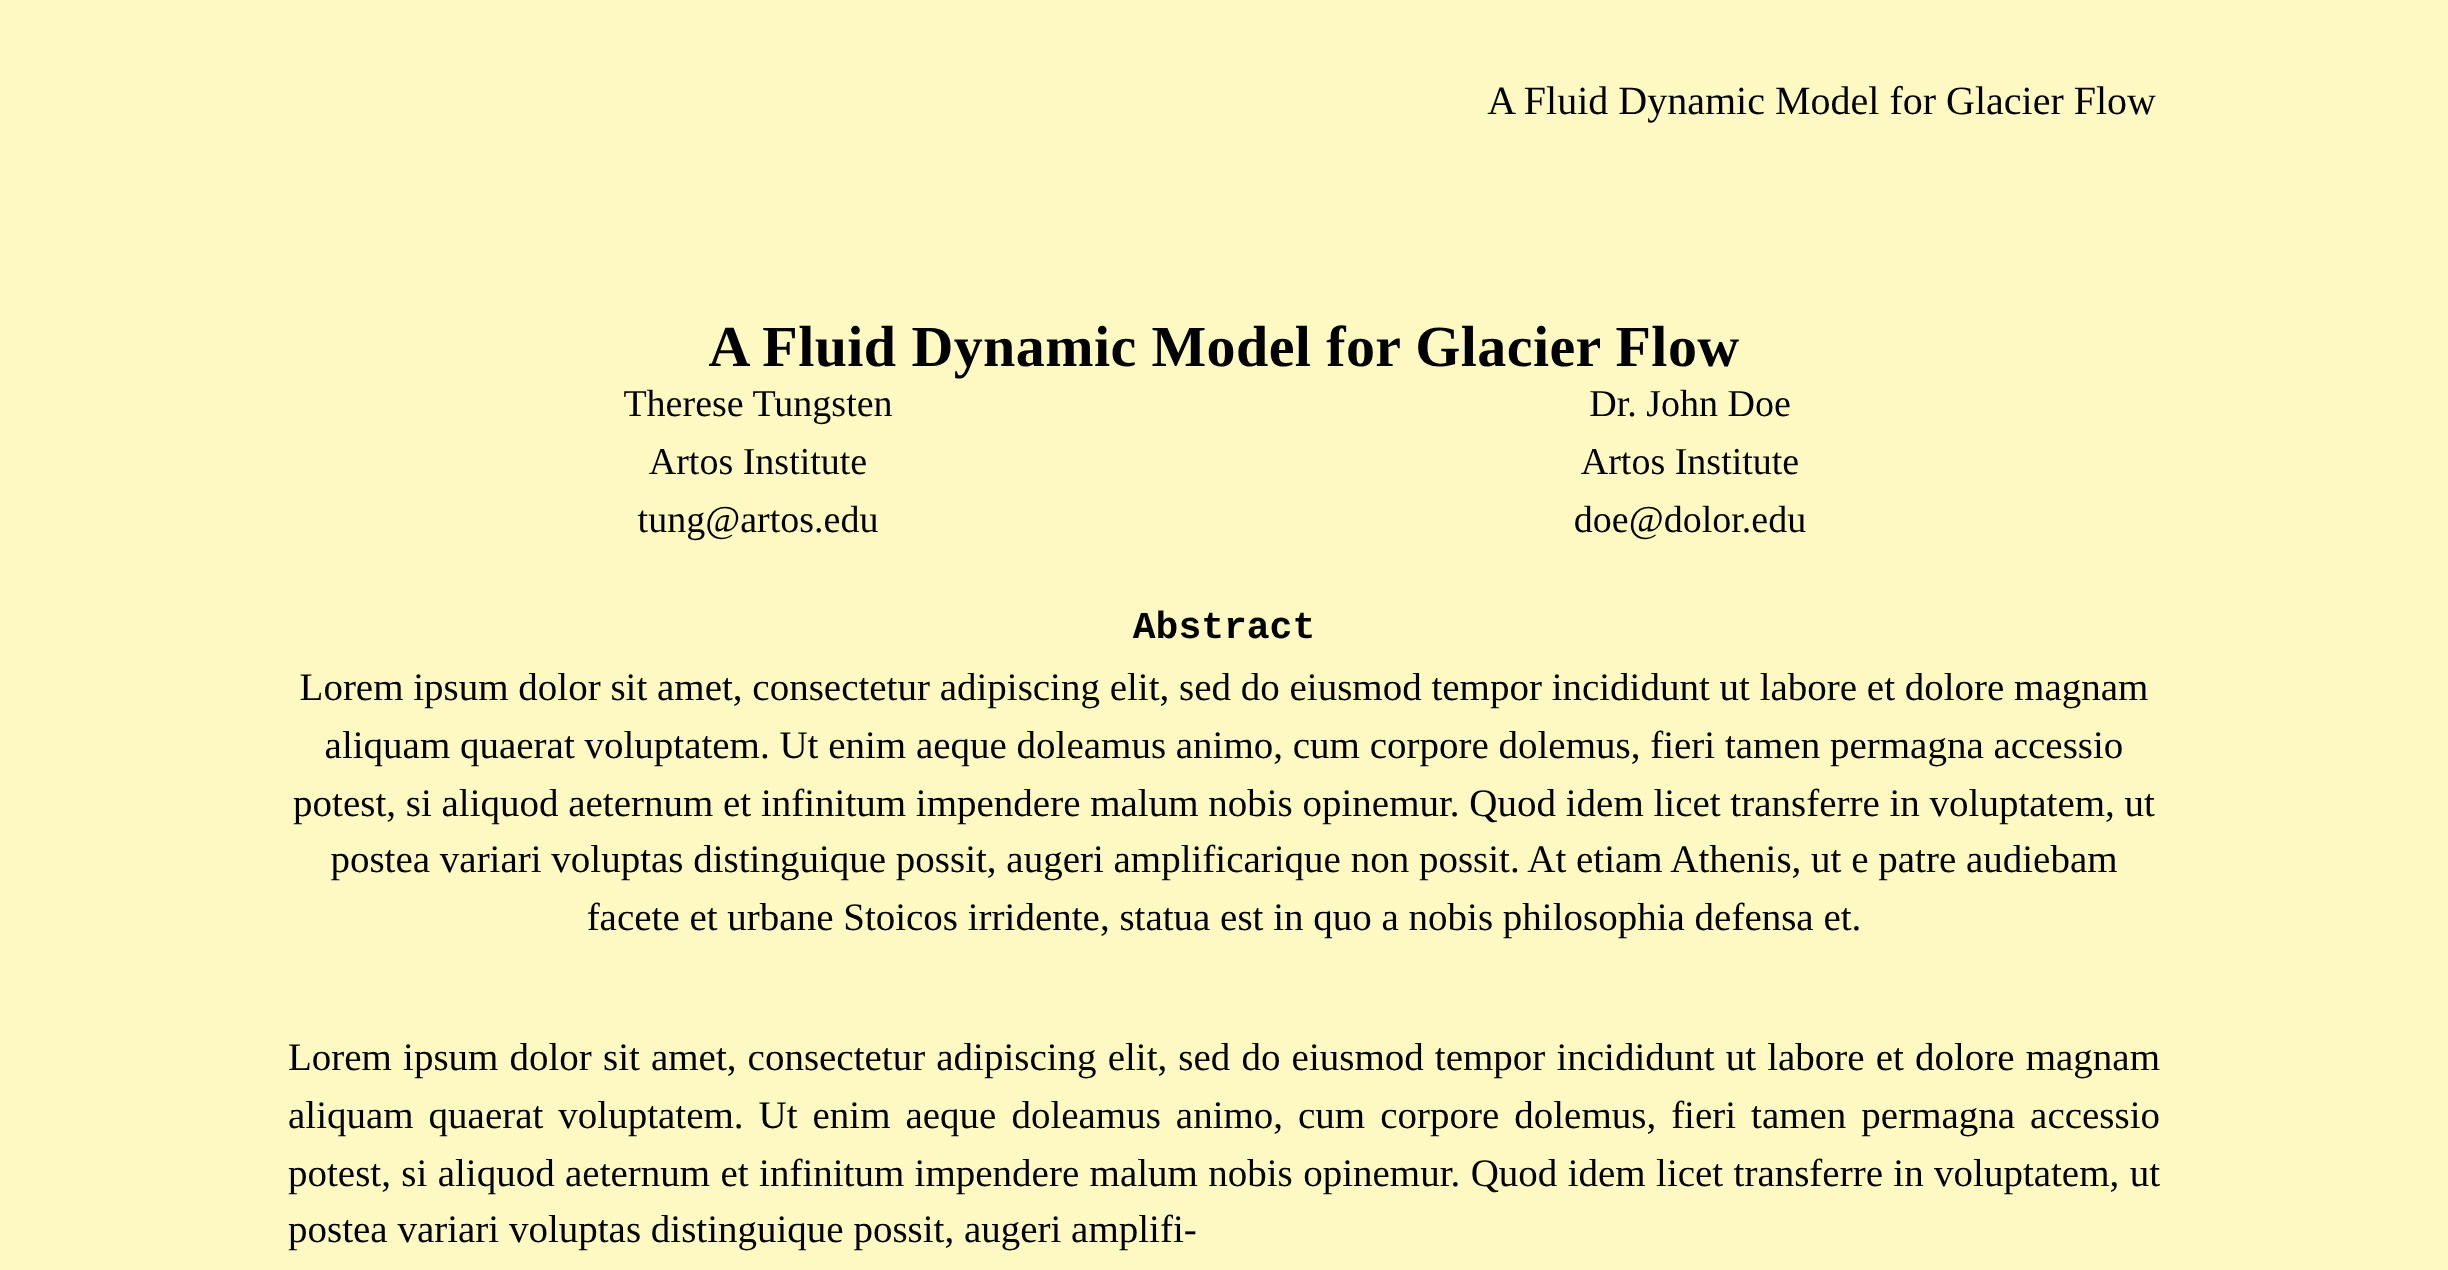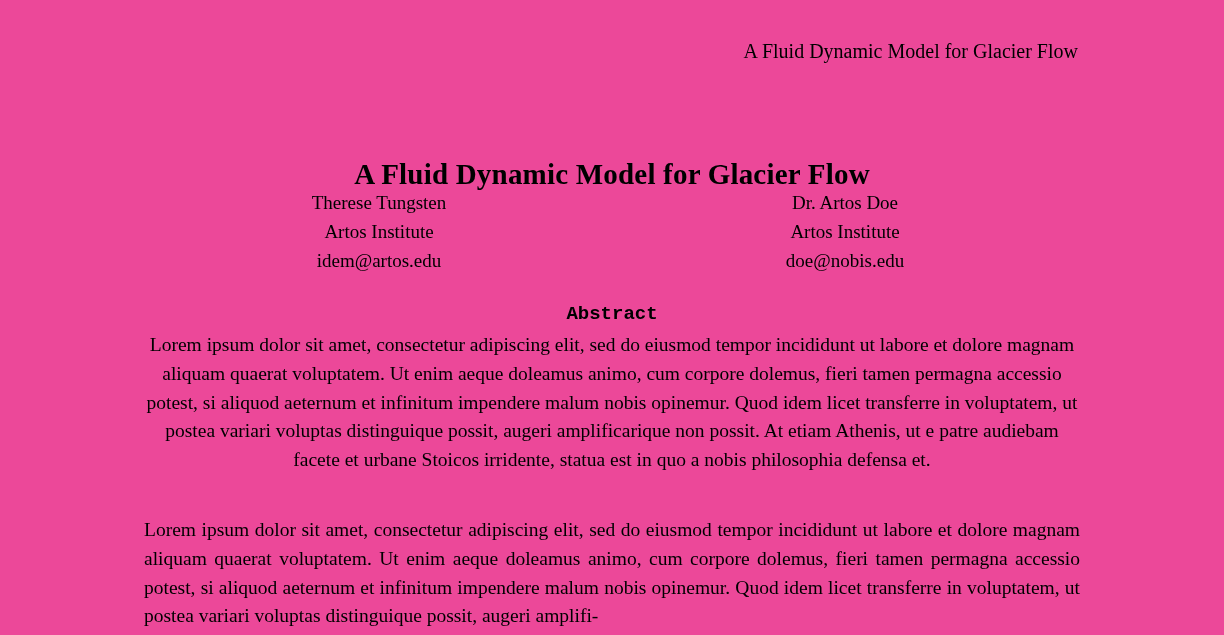--- a/index.html
+++ b/index.html
@@ -11,21 +11,21 @@
     width: 1224px;
     height: 635px;
     overflow: hidden;
     font-family: "Liberation Serif", serif;
     color: #000000;
   }
   .page {
     position: relative;
     width: 1224px;
     height: 635px;
-    background: #ec4899;
+    background: #fef9c3;
   }
   .running-head {
     position: absolute;
     top: 38px;
     right: 146px;
     font-size: 20px;
     line-height: 26px;
     font-family: "Liberation Serif", serif;
     color: #000;
     white-space: nowrap;
@@ -97,26 +97,26 @@
 <div class="page">
 
   <div class="running-head">A Fluid Dynamic Model for Glacier Flow</div>
 
   <h1 class="title">A Fluid Dynamic Model for Glacier Flow</h1>
 
   <div class="authors">
     <div class="author-block">
       <span class="author-line">Therese Tungsten</span>
       <span class="author-line">Artos Institute</span>
-      <span class="author-line">idem@artos.edu</span>
+      <span class="author-line">tung@artos.edu</span>
     </div>
     <div class="author-block">
-      <span class="author-line">Dr. Artos Doe</span>
+      <span class="author-line">Dr. John Doe</span>
       <span class="author-line">Artos Institute</span>
-      <span class="author-line">doe@nobis.edu</span>
+      <span class="author-line">doe@dolor.edu</span>
     </div>
   </div>
 
   <div class="abstract-heading">Abstract</div>
 
   <div class="abstract-body">Lorem ipsum dolor sit amet, consectetur adipiscing elit, sed do eiusmod tempor incididunt ut labore et dolore magnam aliquam quaerat voluptatem. Ut enim aeque doleamus animo, cum corpore dolemus, fieri tamen permagna accessio potest, si aliquod aeternum et infinitum impendere malum nobis opinemur. Quod idem licet transferre in voluptatem, ut postea variari voluptas distinguique possit, augeri amplificarique non possit. At etiam Athenis, ut e patre audiebam facete et urbane Stoicos irridente, statua est in quo a nobis philosophia defensa et.</div>
 
   <div class="body-paragraph">Lorem ipsum dolor sit amet, consectetur adipiscing elit, sed do eiusmod tempor incididunt ut labore et dolore magnam aliquam quaerat voluptatem. Ut enim aeque doleamus animo, cum corpore dolemus, fieri tamen permagna accessio potest, si aliquod aeternum et infinitum impendere malum nobis opinemur. Quod idem licet transferre in voluptatem, ut postea variari voluptas distinguique possit, augeri amplifi-</div>
 
 </div>

